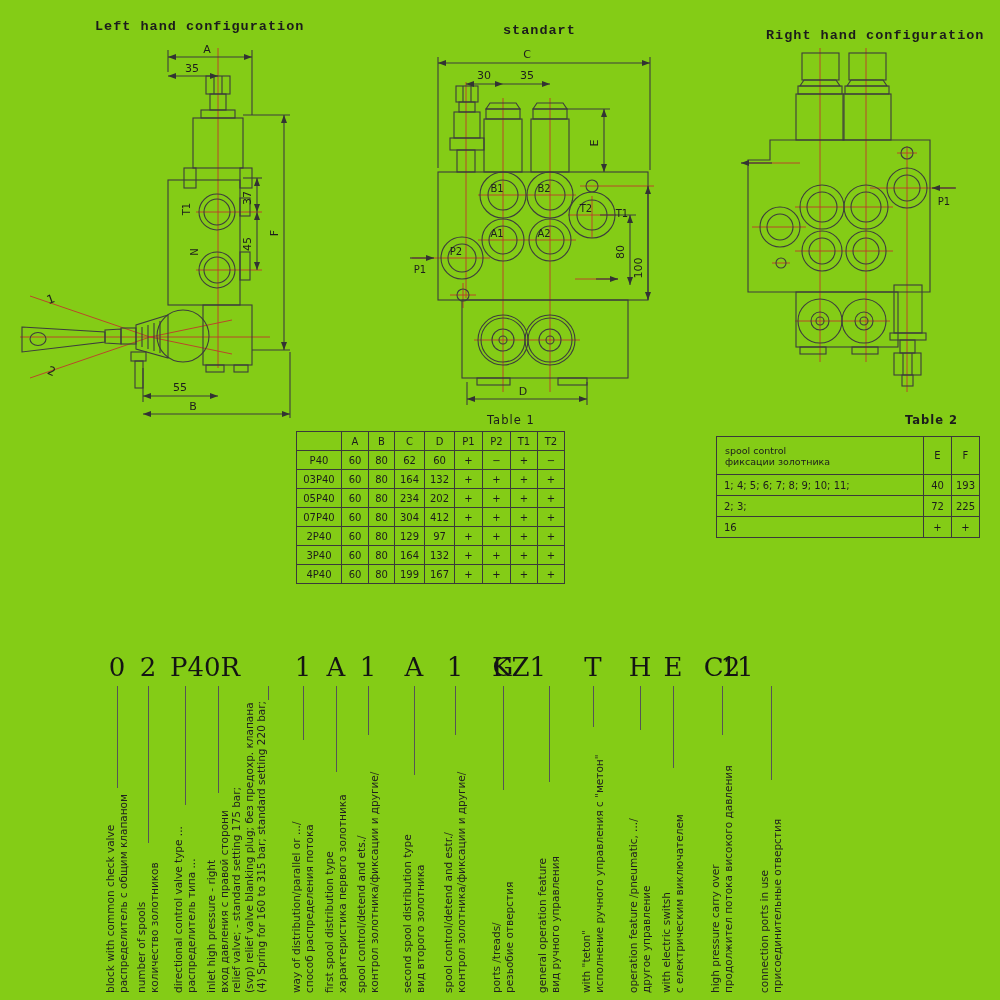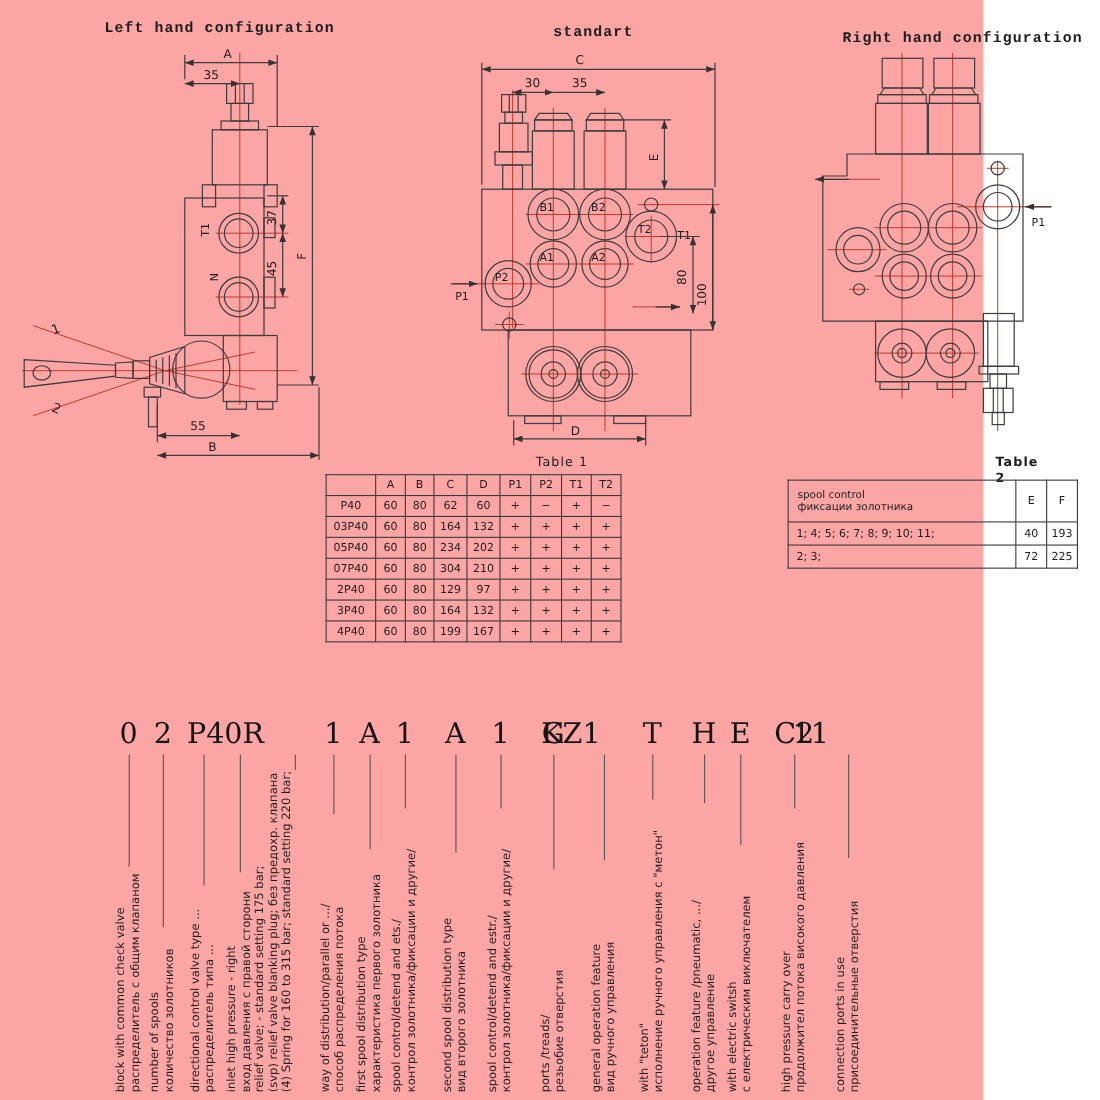--- a/index.html
+++ b/index.html
@@ -1,17 +1,17 @@
 <!DOCTYPE html>
 <html><head>
 <meta charset="utf-8">
 <style>
   html,body{margin:0;padding:0;background:#fff;width:1000px;height:1000px;overflow:hidden;
     font-family:"DejaVu Sans",sans-serif;color:#222;}
-  #stage{position:relative;width:894px;height:1000px;background:#fca5a5;}
+  #stage{position:relative;width:1000px;height:1000px;background:#84cc16;}
   svg{position:absolute;left:0;top:0;}
   .draw-title{position:absolute;font-family:"Liberation Mono","DejaVu Sans Mono",monospace;
     font-weight:bold;font-size:13.5px;letter-spacing:1px;color:#1c1c1c;white-space:nowrap;}
   
   .tcap{position:absolute;font-size:11.5px;color:#1c1c1c;letter-spacing:1px;}
   table.dt{position:absolute;border-collapse:collapse;font-size:10px;color:#1c1c1c;
     table-layout:fixed;}
   table.dt td,table.dt th{border:1px solid #3a3a3a;text-align:center;font-weight:normal;
     padding:0;height:18px;overflow:hidden;white-space:nowrap;}
   table.dt td.lbl{text-align:left;padding-left:7px;}
@@ -340,21 +340,21 @@
           <td>+</td>
           <td>+</td>
           <td>+</td>
           <td>+</td>
         </tr>
         <tr>
           <td>07P40</td>
           <td>60</td>
           <td>80</td>
           <td>304</td>
-          <td>210</td>
+          <td>412</td>
           <td>+</td>
           <td>+</td>
           <td>+</td>
           <td>+</td>
         </tr>
         <tr>
           <td>2P40</td>
           <td>60</td>
           <td>80</td>
           <td>129</td>
@@ -406,20 +406,25 @@
     <tbody id="t2-body">
         <tr style="height: 21px;">
           <td class="lbl">1;  4;  5;  6;  7;  8;  9;  10;  11;</td>
           <td>40</td>
           <td>193</td>
         </tr>
         <tr style="height: 21px;">
           <td class="lbl">2;  3;</td>
           <td>72</td>
           <td>225</td>
+        </tr>
+        <tr style="height: 21px;">
+          <td class="lbl">16</td>
+          <td>+</td>
+          <td>+</td>
         </tr>
       </tbody>
   </table>
 
   <div id="code-row">
       <div class="code-tok" style="left: 117px;">0</div>
       <div class="code-tok" style="left: 148px;">2</div>
       <div class="code-tok" style="left: 205px;">P40R</div>
       <div class="code-tok" style="left: 303px;">1</div>
       <div class="code-tok" style="left: 336px;">A</div>

